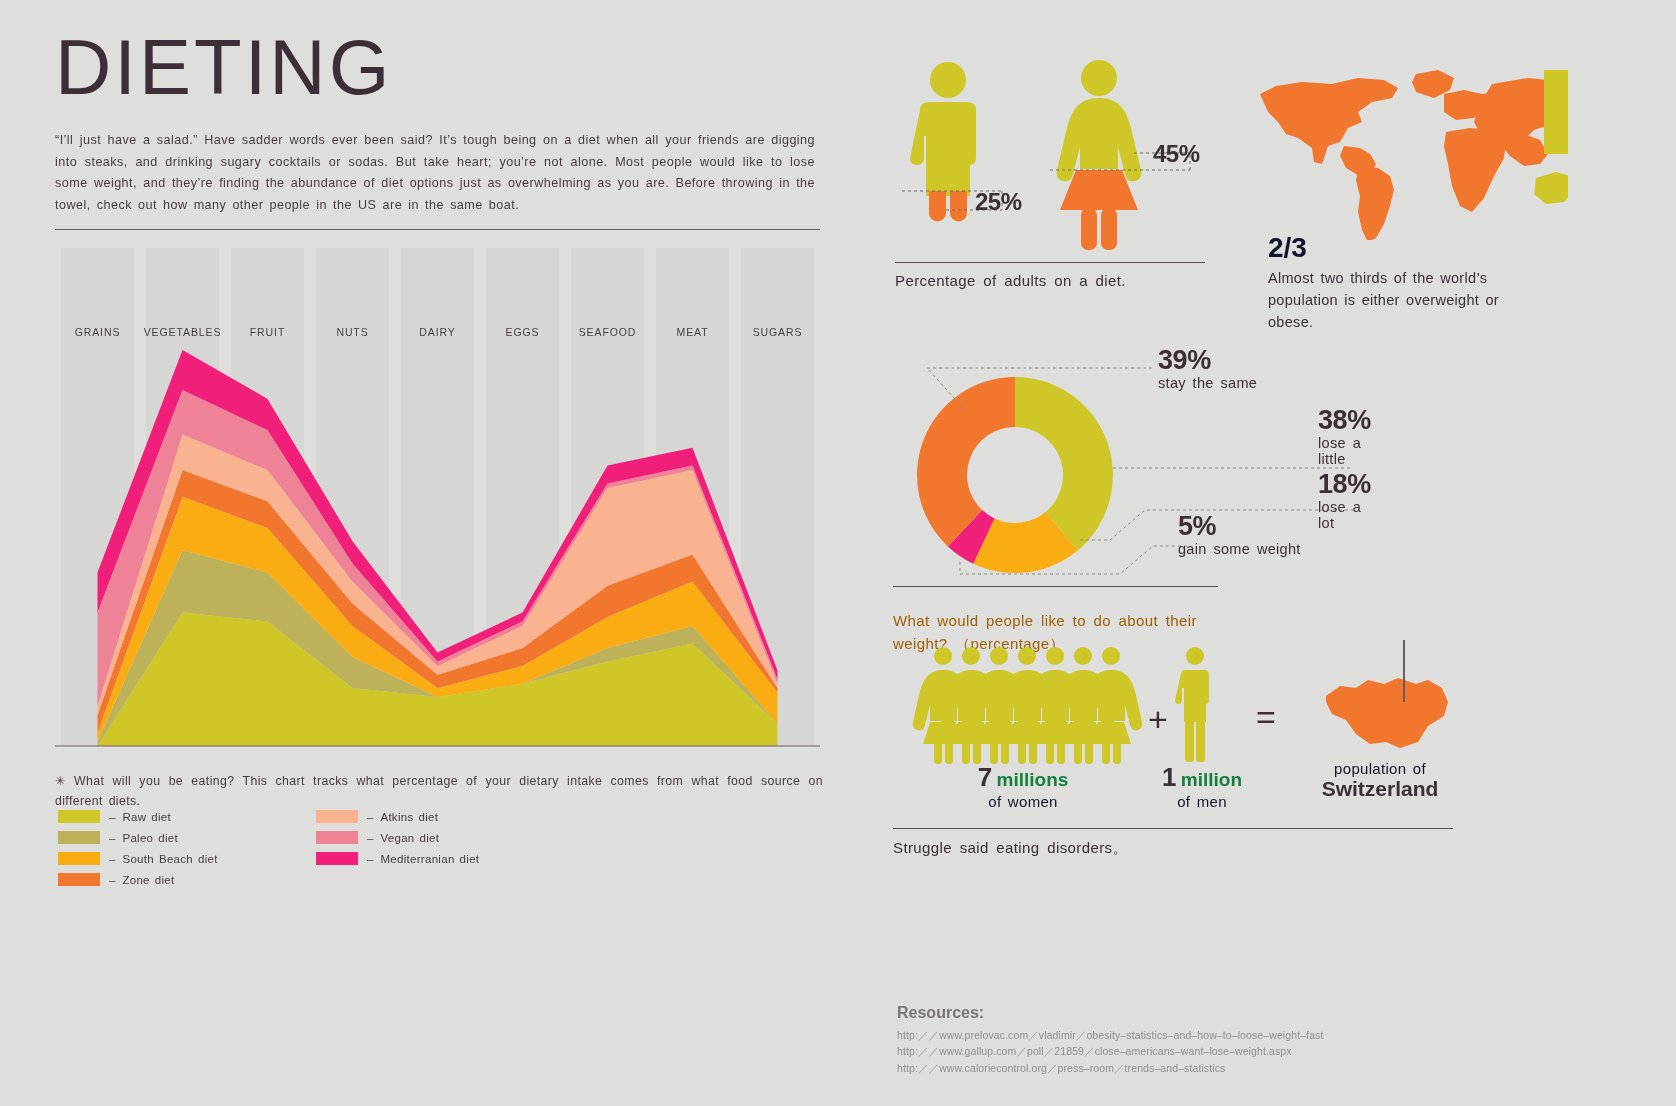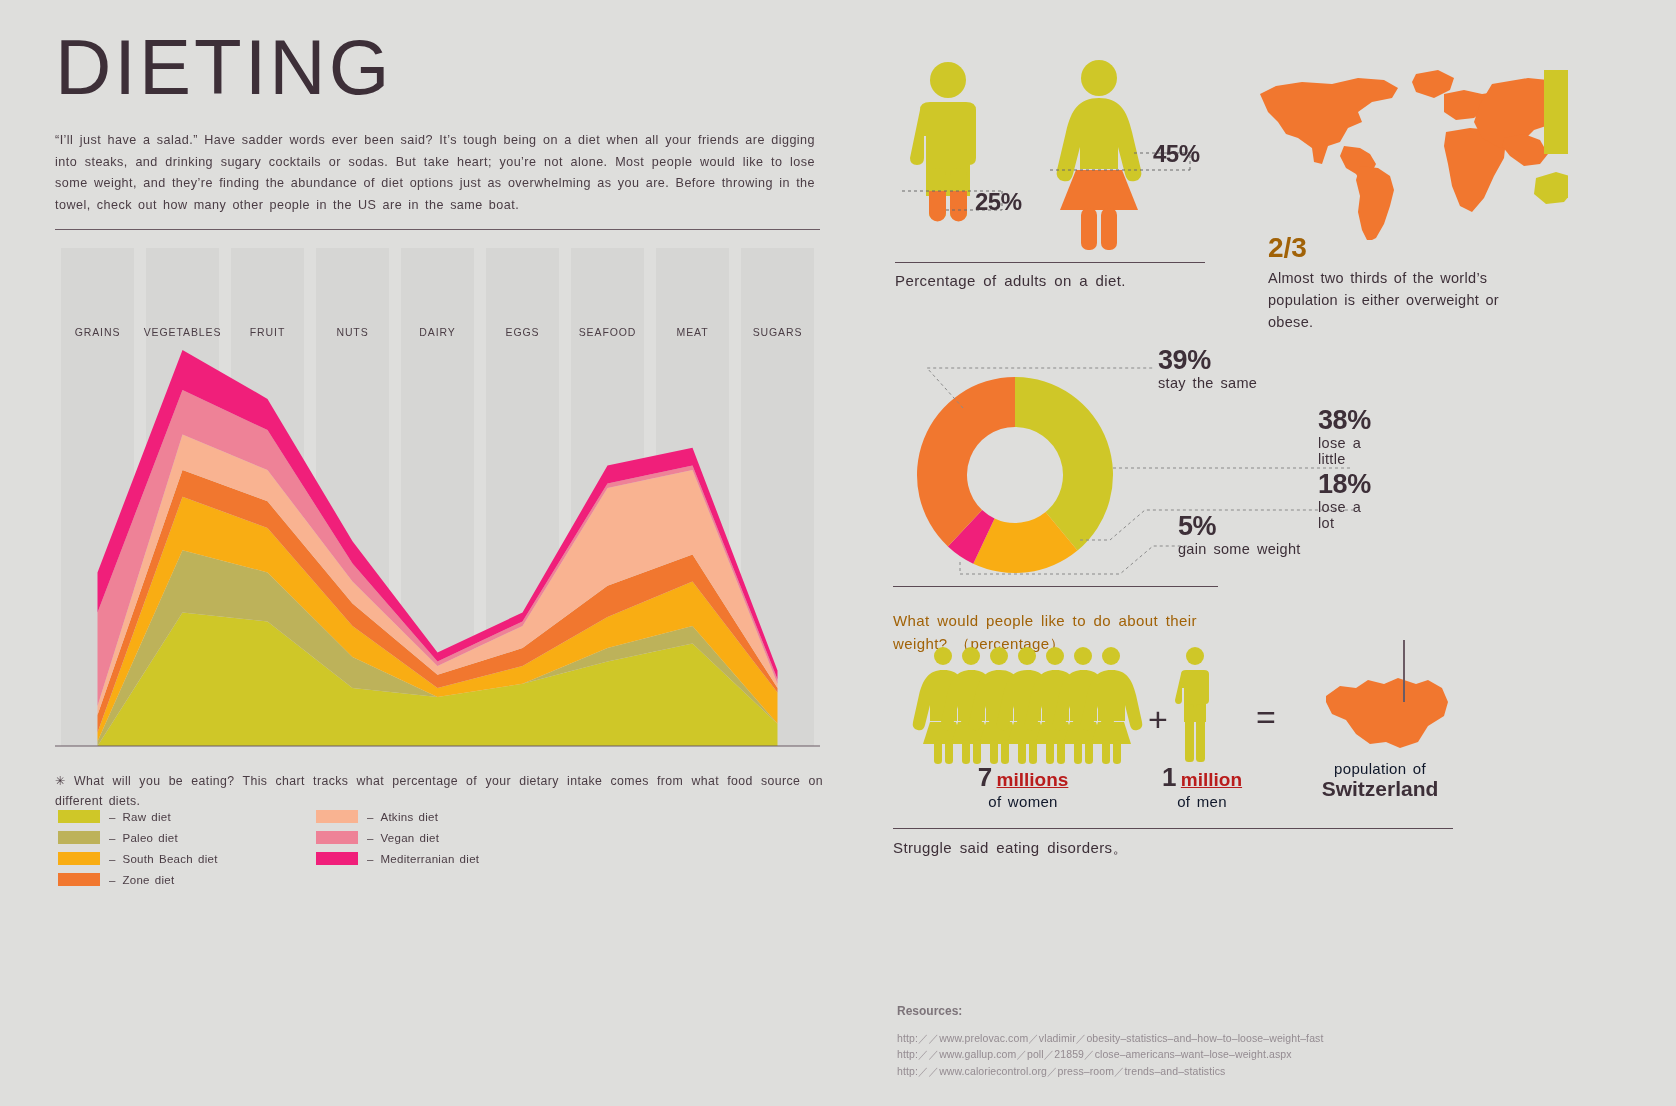--- a/index.html
+++ b/index.html
@@ -59,45 +59,45 @@
 
   
   #block1 { position:absolute; left:890px; top:58px; width:330px; height:250px; }
   .pct-big { font-size:24px; font-weight:bold; color:#3d2f38; letter-spacing:-0.5px;}
   #cap1 { position:absolute; left:895px; top:262px; width:310px; }
   #cap1 .cap { font-size:15px; margin-top:9px; letter-spacing:.4px; word-spacing:3px; color:#3d2f38;}
 
   
   #mapblock { position:absolute; left:1248px; top:60px; width:320px; height:270px; }
   #mapcap { position:absolute; left:1268px; top:232px; width:280px; }
-  #mapcap .big { font-size:28px; font-weight:bold; color:#a16207; letter-spacing:0px;}
+  #mapcap .big { font-size:28px; font-weight:bold; color:#0f172a; letter-spacing:0px;}
   #mapcap .txt { font-size:14.5px; line-height:1.5; margin-top:4px; color:#3d2f38; letter-spacing:.3px; word-spacing:2px;}
 
   
   #donutblock { position:absolute; left:905px; top:350px; width:470px; height:250px; }
   #donutlabels { position:absolute; left:890px; top:340px; width:470px; height:260px; pointer-events:none;}
   .dlabel { position:absolute; }
   .dlabel .num { font-size:27px; font-weight:bold; color:#3d2f38; line-height:1.05; letter-spacing:-0.4px;}
   .dlabel .sub { font-size:14.5px; color:#3d2f38; letter-spacing:.3px; word-spacing:2.5px; margin-top:1px;}
 
   #cap2 { position:absolute; left:893px; top:586px; width:325px; }
   #cap2 .cap { font-size:15px; margin-top:23px; line-height:1.5; letter-spacing:.4px; word-spacing:3px; color:#a16207;}
 
   
   #struggle { position:absolute; left:890px; top:640px; width:580px; height:200px; }
   .sw-num { font-size:26px; font-weight:bold; color:#3d2f38; }
-  .sw-unit { font-size:19px; font-weight:bold; color:#b91c1c;text-decoration:underline; }
+  .sw-unit { font-size:19px; font-weight:bold; color:#15803d; }
   .sw-sub { font-size:15px; color:#0f172a; letter-spacing:.3px; word-spacing:2px;}
   .opsym { font-size:34px; color:#3d2f38; font-weight:400;}
   #cap3 { position:absolute; left:893px; top:828px; width:560px;}
   #cap3 .cap { font-size:15px; margin-top:10px; letter-spacing:.4px; word-spacing:3px; color:#3d2f38;}
 
   
   #resources { position:absolute; left:897px; top:1004px; width:560px; color:#8d8489; }
-  #resources .rhead { font-size:12px; font-weight:bold; color:#7d747a; margin-bottom:12px;}
+  #resources .rhead { font-size:16px; font-weight:bold; color:#7d747a; margin-bottom:5px;}
   #resources .rline { font-size:10.5px; line-height:1.55; color:#948b91; letter-spacing:.1px;}
 
   
   #logo { position:absolute; left:1452px; top:925px; width:110px; height:85px; }
   .logo-diet { font-size:12px; color:#ee2f7b; font-weight:bold; }
   .logo-diva { font-size:31px; color:#ee2f7b; font-family:"Liberation Serif", serif; font-style:italic; line-height:.95;}
   .logo-com { font-size:9px; color:#ee2f7b; }
 </style>
 </head>
 <body>

